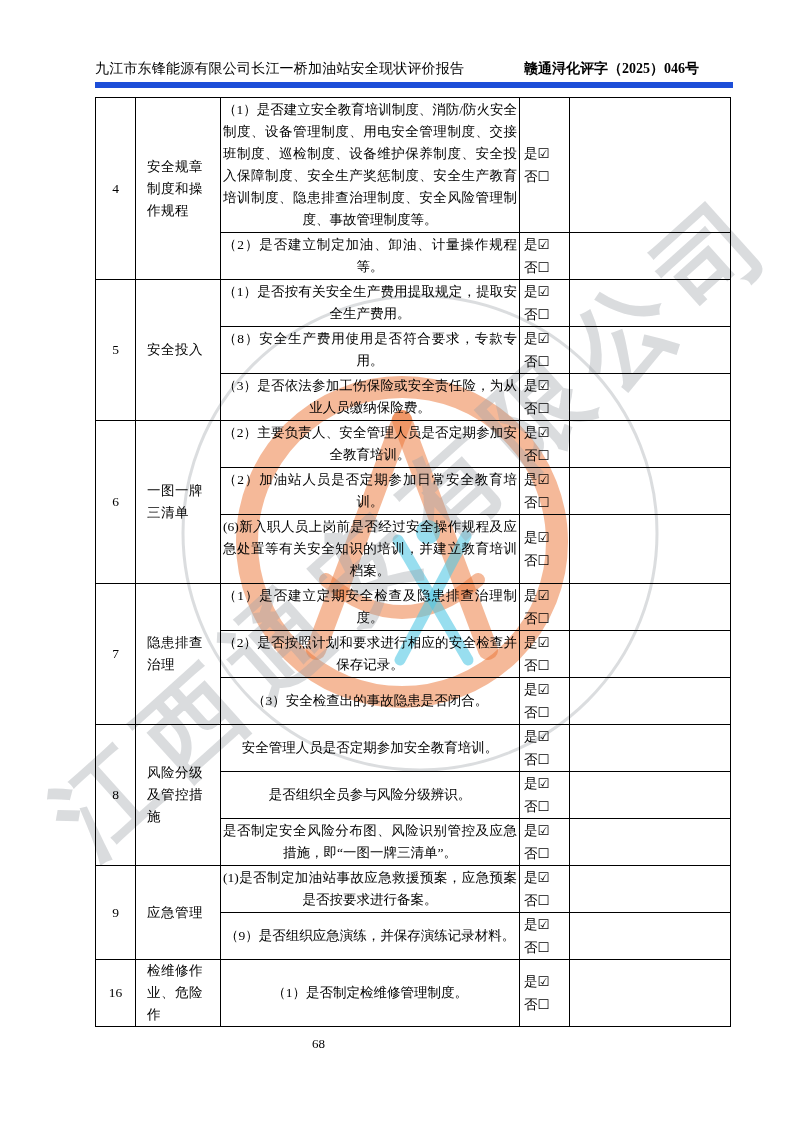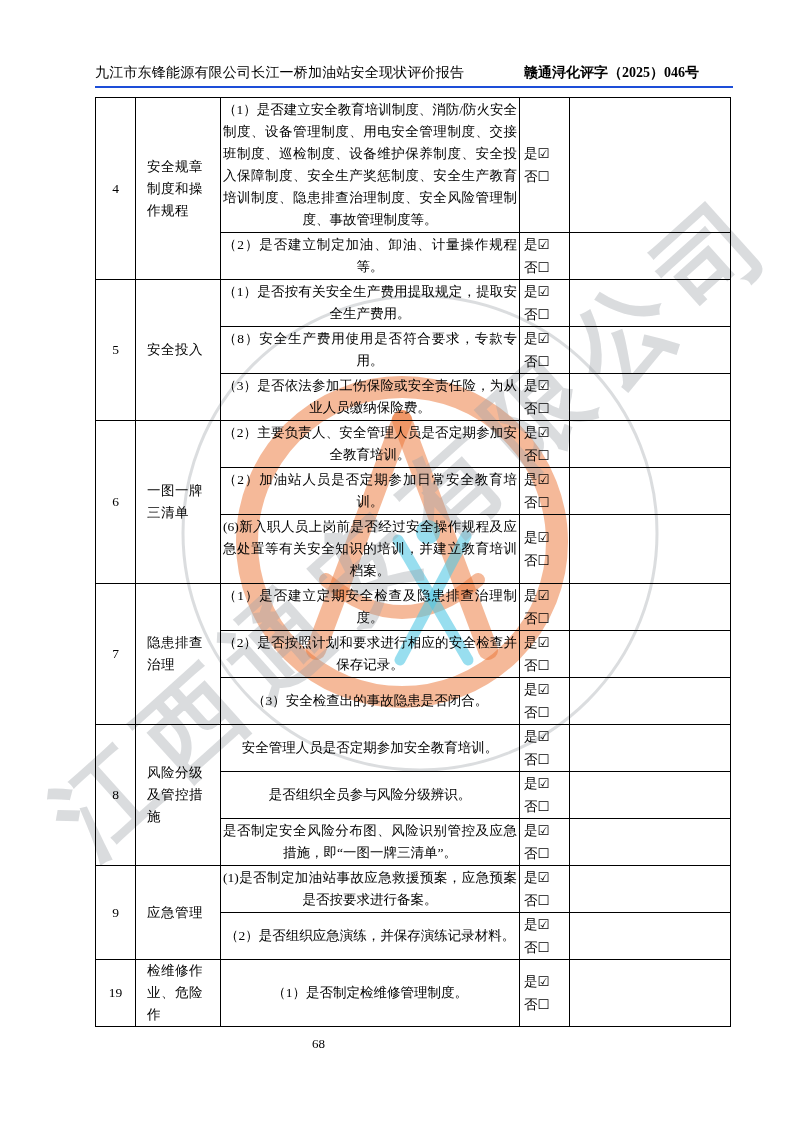--- a/index.html
+++ b/index.html
@@ -4,21 +4,21 @@
 <style>
   html,body{margin:0;padding:0;}
   body{
     width:793px;height:1122px;position:relative;background:#ffffff;overflow:hidden;
     font-family:"Liberation Serif","DejaVu Serif",serif;color:#000;
   }
   
   .page-header{
     position:absolute;left:95px;top:62px;width:638px;height:26px;
     display:flex;justify-content:space-between;align-items:flex-end;
-    border-bottom:2px solid #1d4ed8;padding-bottom:4px;box-sizing:border-box;
+    border-bottom:6px solid #1d4ed8;padding-bottom:4px;box-sizing:border-box;
   }
   .hdr-left{font-size:14px;letter-spacing:0.2px;}
   .hdr-right{font-size:14px;font-weight:bold;padding-right:34px;padding-left:13px;}
   
   .watermark{position:absolute;left:0;top:0;width:793px;height:1122px;z-index:0;pointer-events:none;}
   .wm-gray-text{
     position:absolute;left:415px;top:525px;white-space:nowrap;
     transform:translate(-50%,-50%) rotate(-42deg);
     font-size:100px;letter-spacing:16px;font-weight:bold;
     font-family:"Liberation Sans","DejaVu Sans",sans-serif;
@@ -201,29 +201,29 @@
           <td class="num-cell" rowspan="2">9</td>
           <td class="cat-cell" rowspan="2">应急管理</td>
           <td class="q-cell">(1)是否制定加油站事故应急救援预案，应急预案是否按要求进行备案。</td>
           <td class="chk-cell">
             <span class="chk-line"><span>是</span><span class="chk-box">☑</span></span>
             <span class="chk-line"><span>否</span><span class="chk-box">☐</span></span>
           </td>
           <td class="rem-cell"></td>
         </tr>
         <tr>
-          <td class="q-cell">（2）是否组织应急演练，并保存演练记录材料。</td>
-          <td class="chk-cell">
-            <span class="chk-line"><span>是</span><span class="chk-box">☑</span></span>
-            <span class="chk-line"><span>否</span><span class="chk-box">☐</span></span>
-          </td>
-          <td class="rem-cell"></td>
-        </tr>
-        <tr>
-          <td class="num-cell" rowspan="1">19</td>
+          <td class="q-cell">（9）是否组织应急演练，并保存演练记录材料。</td>
+          <td class="chk-cell">
+            <span class="chk-line"><span>是</span><span class="chk-box">☑</span></span>
+            <span class="chk-line"><span>否</span><span class="chk-box">☐</span></span>
+          </td>
+          <td class="rem-cell"></td>
+        </tr>
+        <tr>
+          <td class="num-cell" rowspan="1">16</td>
           <td class="cat-cell" rowspan="1">检维修作业、危险作</td>
           <td class="q-cell">（1）是否制定检维修管理制度。</td>
           <td class="chk-cell">
             <span class="chk-line"><span>是</span><span class="chk-box">☑</span></span>
             <span class="chk-line"><span>否</span><span class="chk-box">☐</span></span>
           </td>
           <td class="rem-cell"></td>
         </tr>
       </tbody>
   </table>

